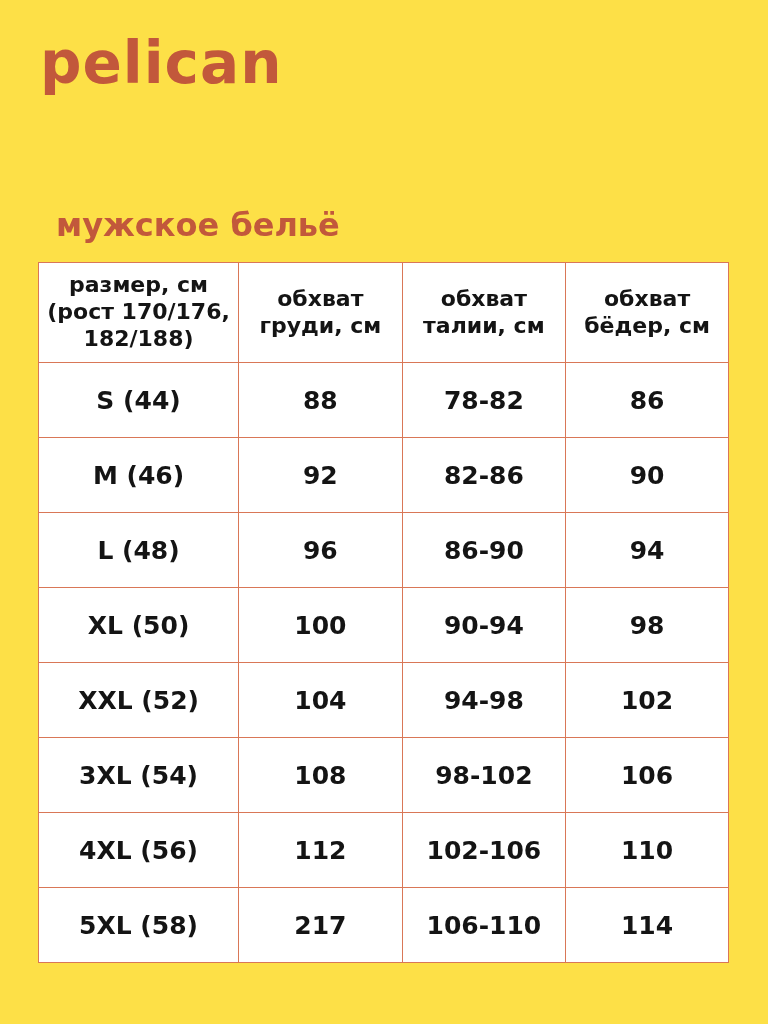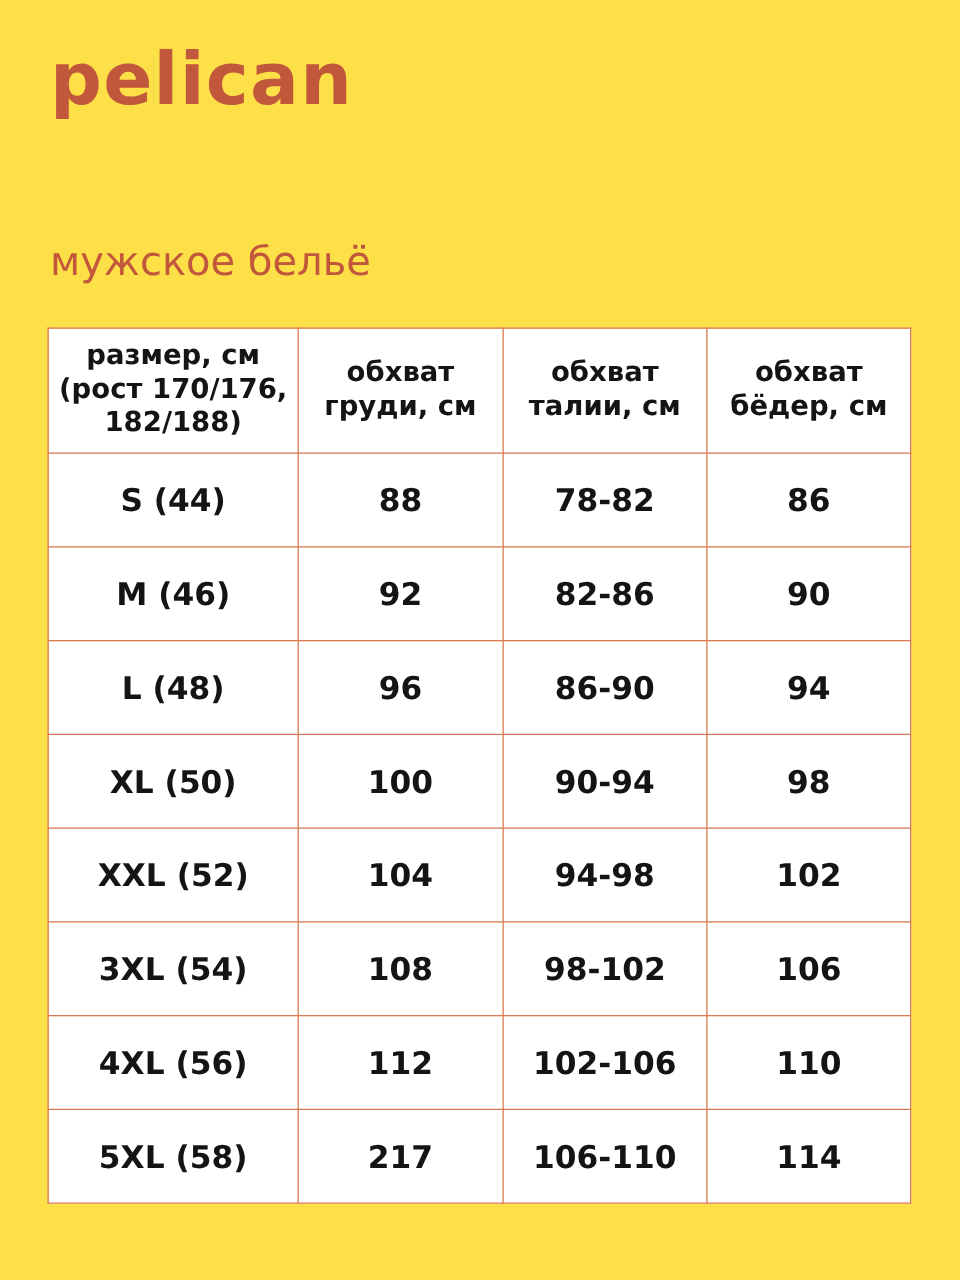--- a/index.html
+++ b/index.html
@@ -22,23 +22,23 @@
     font-size: 58px;
     font-weight: 700;
     line-height: 1.1;
     letter-spacing: 1px;
     color: var(--brand, #C2583B);
   }
   .title {
     position: absolute;
     left: 40px;
     top: 190px;
-    margin: 0;
+    margin: 16px;
     font-size: 32px;
-    font-weight: 400;
+    font-weight: 700;
     color: var(--brand, #C2583B);
   }
   table.size-table {
     position: absolute;
     left: 38px;
     top: 262px;
     width: 691px;
     border-collapse: collapse;
     table-layout: fixed;
     text-align: center;

